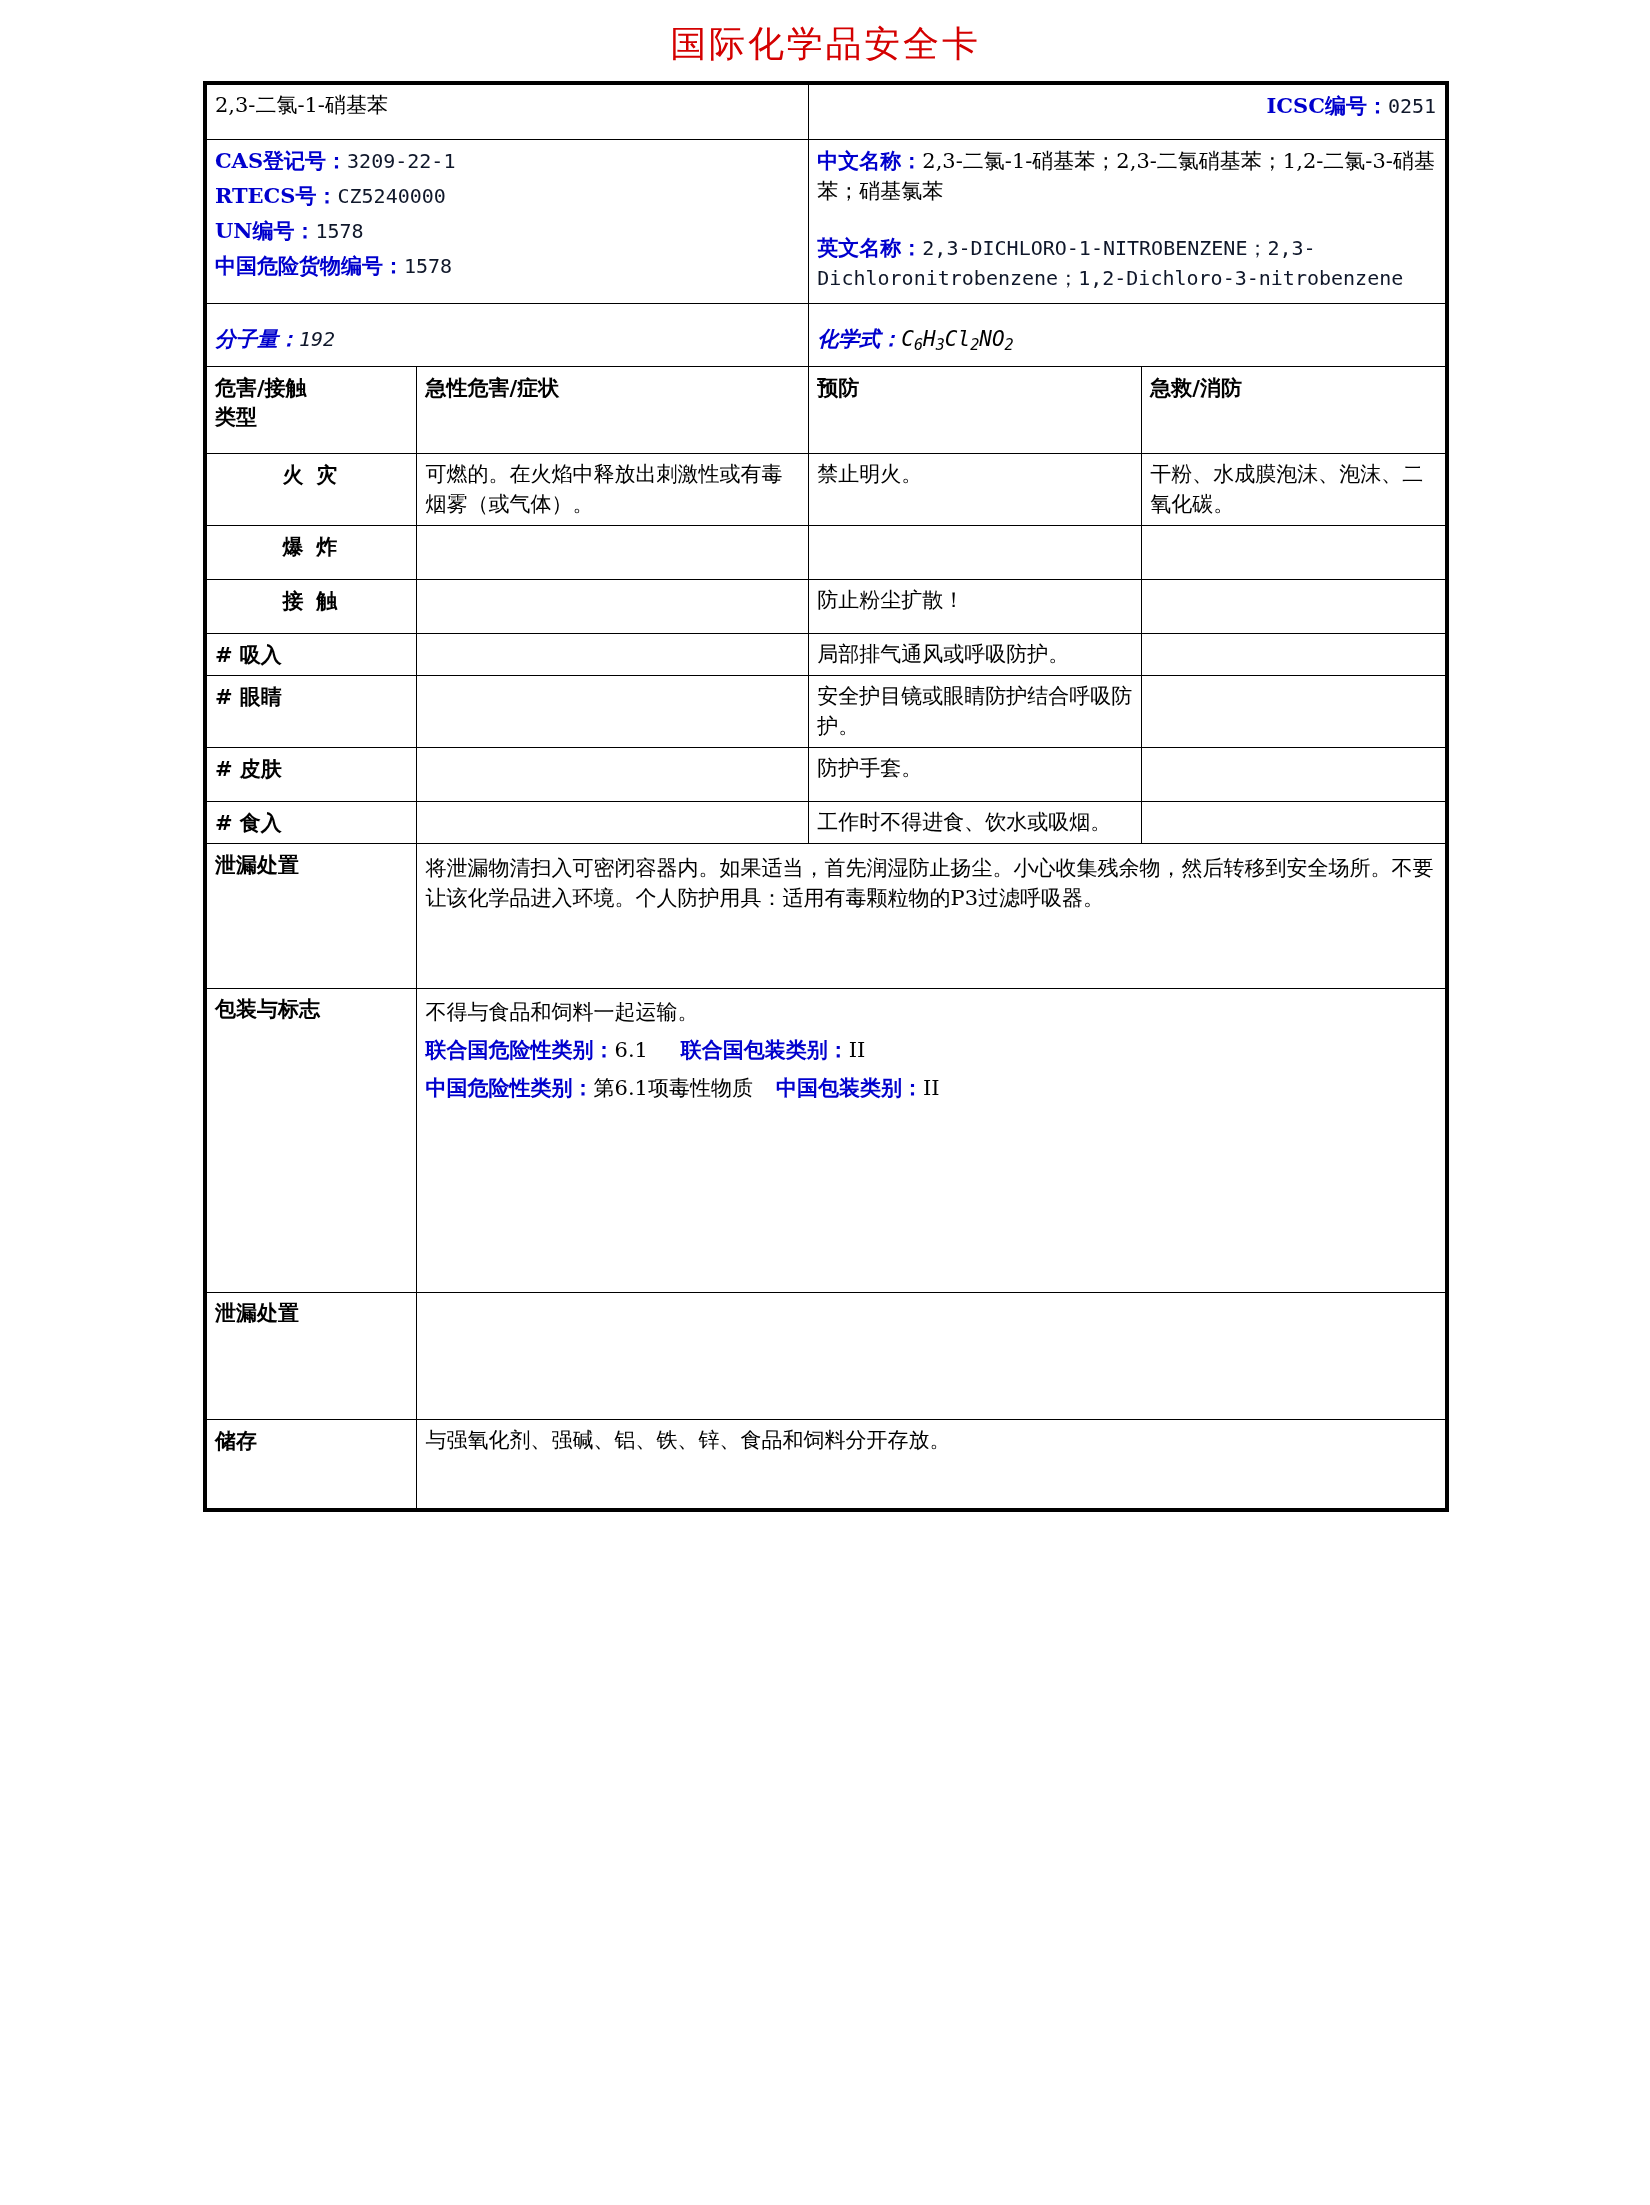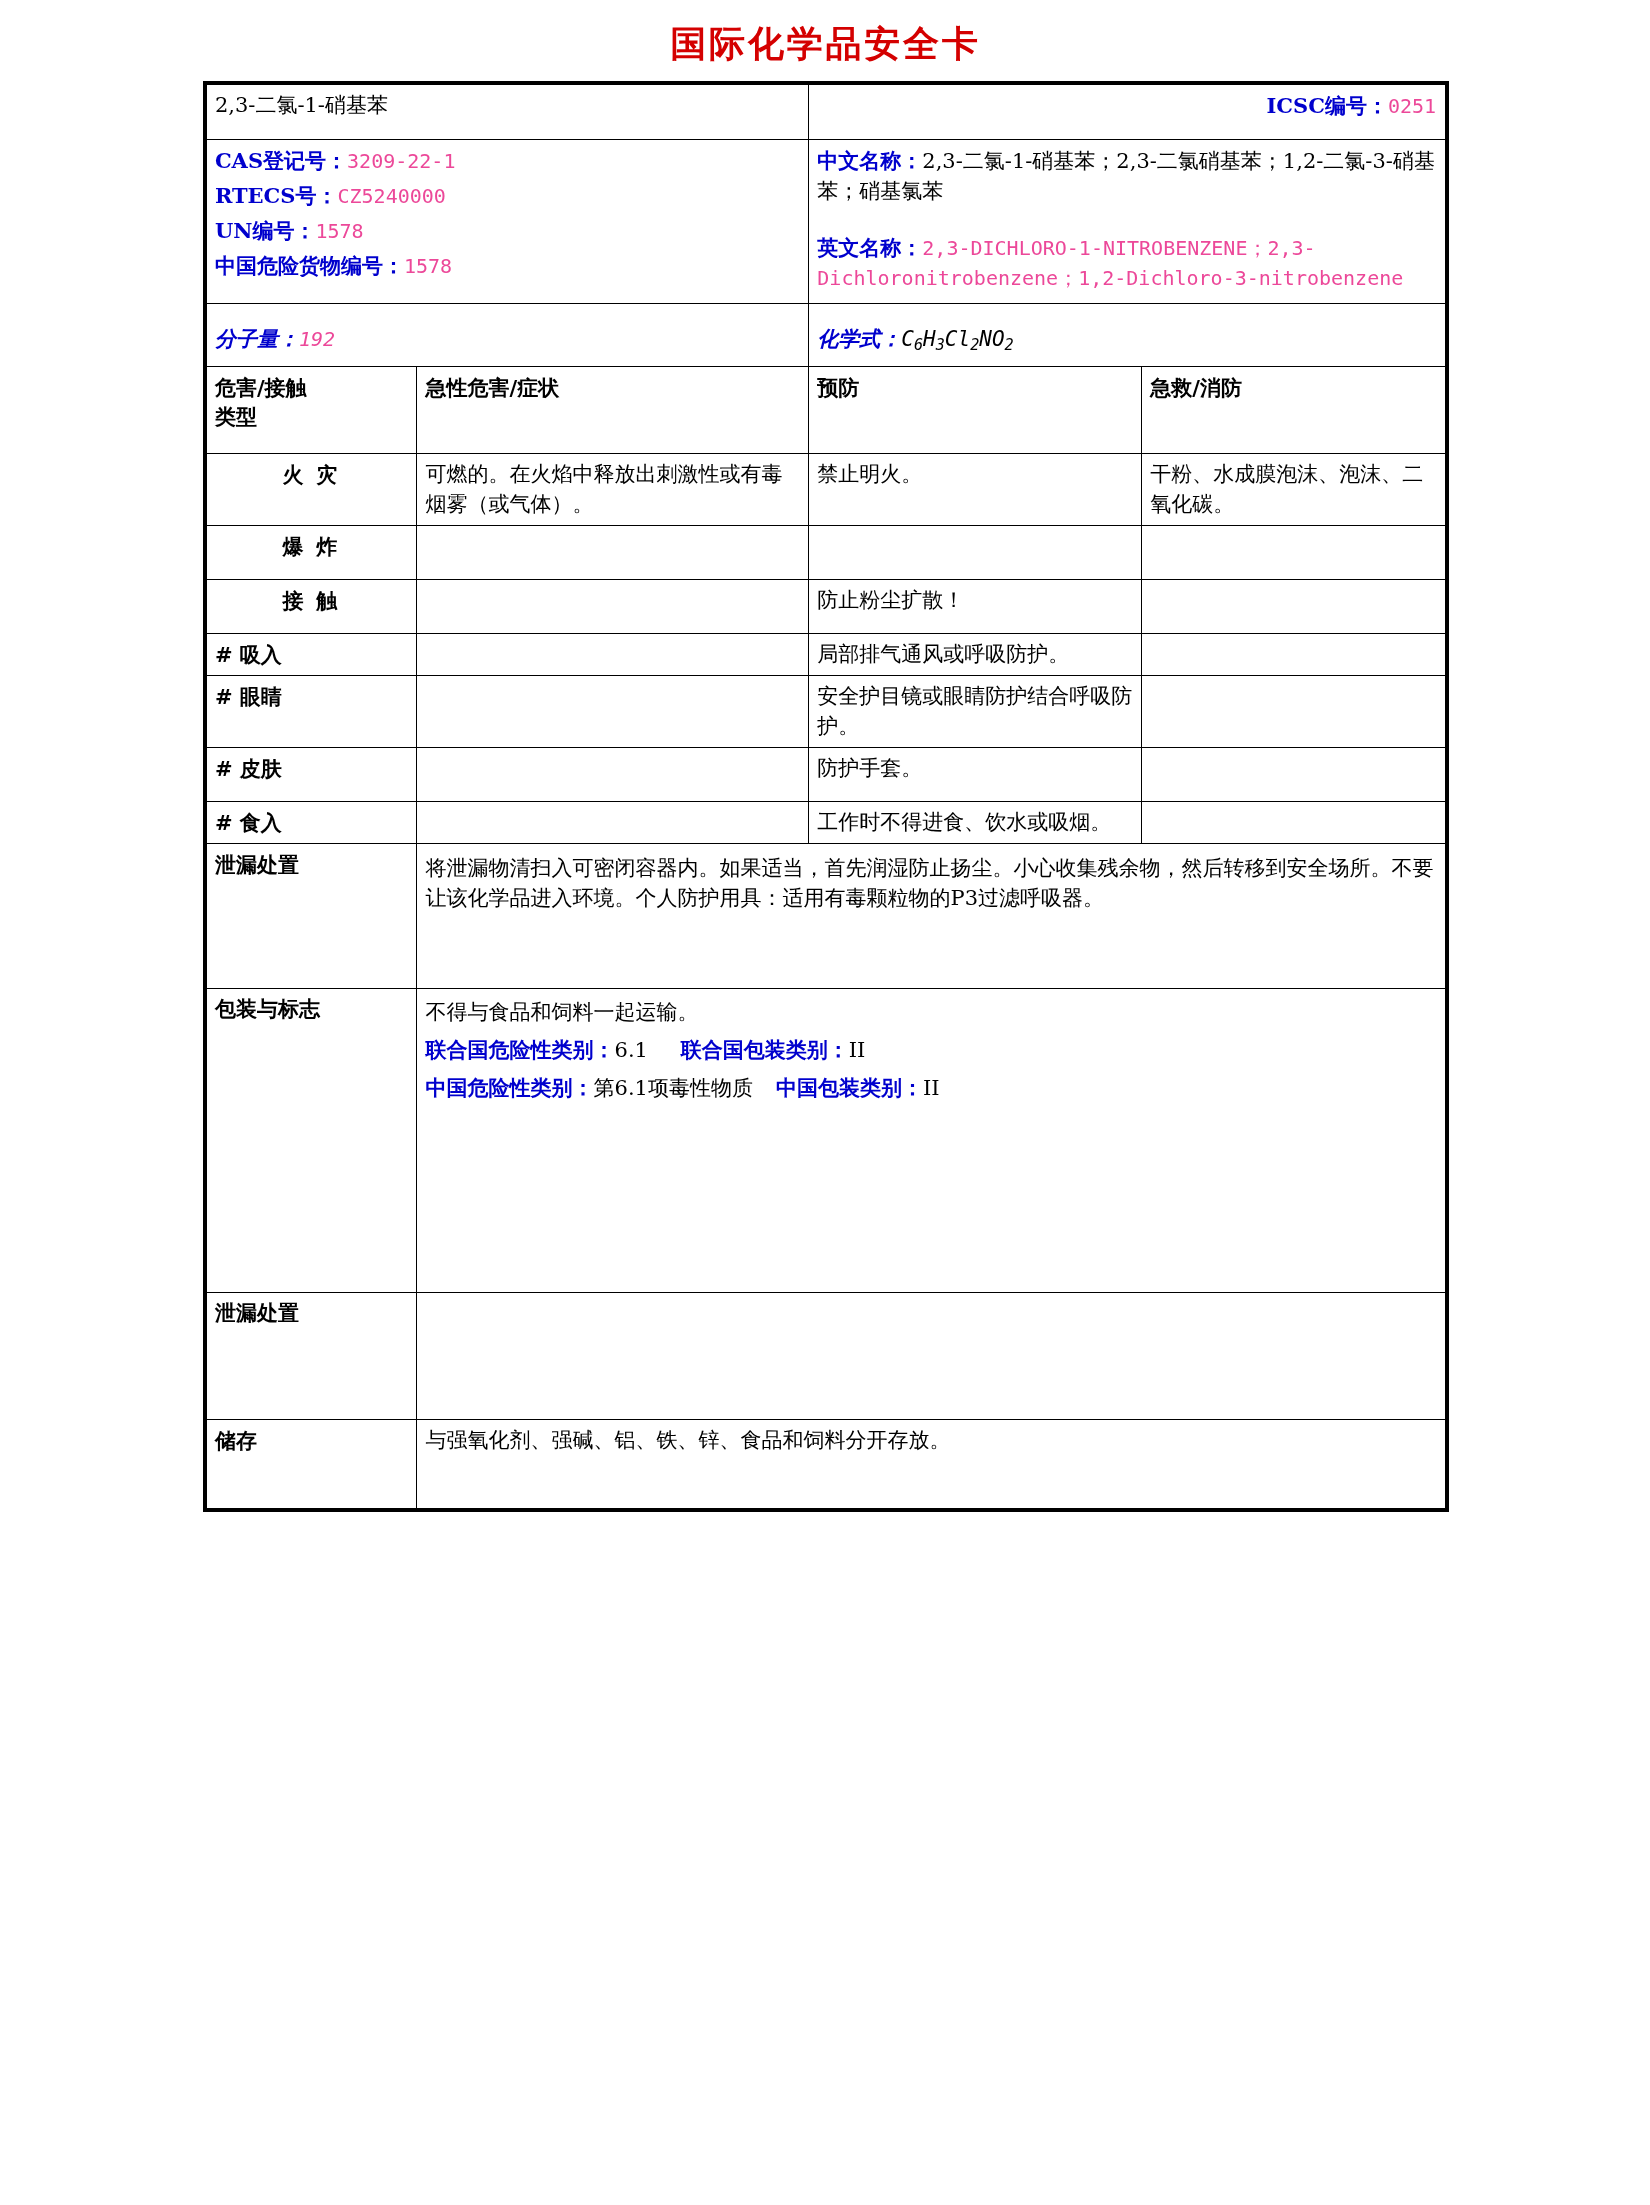--- a/index.html
+++ b/index.html
@@ -14,21 +14,21 @@
   .page {
     width: 1651px;
     min-height: 2205px;
     position: relative;
     box-sizing: border-box;
   }
   .doc-title {
     text-align: center;
     color: #d40000;
     font-family: "DejaVu Serif", serif;
-    font-weight: bold;
+    font-weight: normal;
     font-size: 36px;
     letter-spacing: 2.8px;
     padding-top: 19.5px;
     padding-bottom: 12.5px;
   }
   .card-wrap {
     margin: 0 auto;
     width: 1246px;
     border: 3.5px solid #000;
     box-sizing: border-box;
@@ -74,21 +74,21 @@
     margin-bottom: 4.2px;
   }
   .ident-right div {
     margin-bottom: 4.2px;
   }
   .label-b {
     color: #0000cd;
     font-weight: bold;
   }
   .val {
-    color: #ec4899;
+    color: #0f172a;
     font-family: "DejaVu Sans Mono", monospace;
     font-size: 20px;
   }
   .valcn {
     color: #000;
     font-family: "DejaVu Serif", serif;
     font-size: 21px;
   }
   .bottom-ident td {
     border-top: none;

